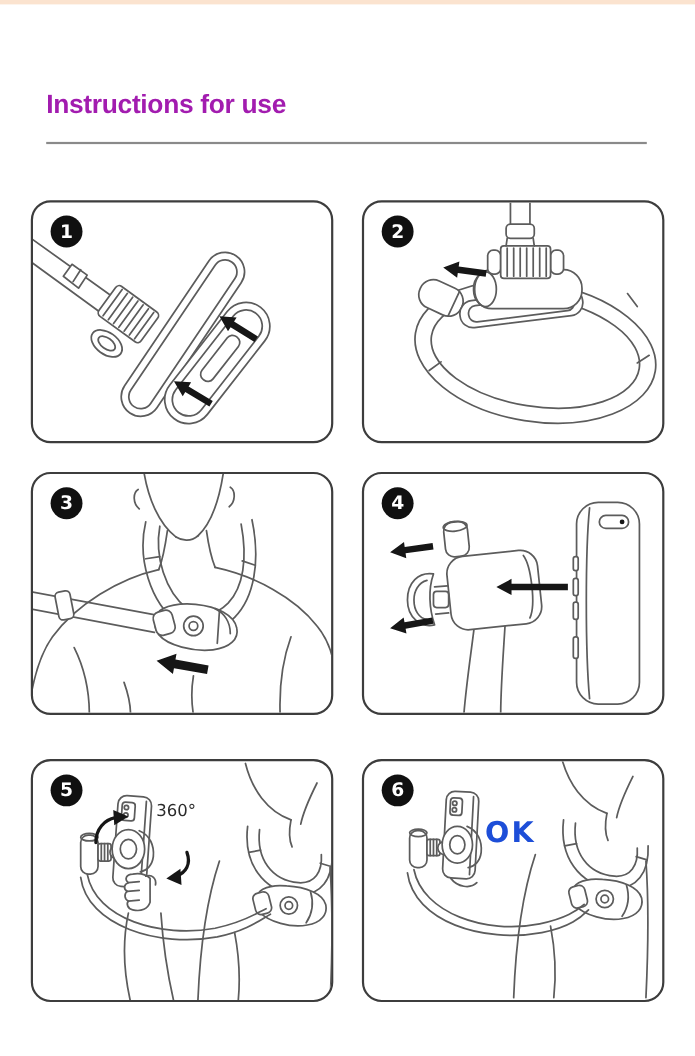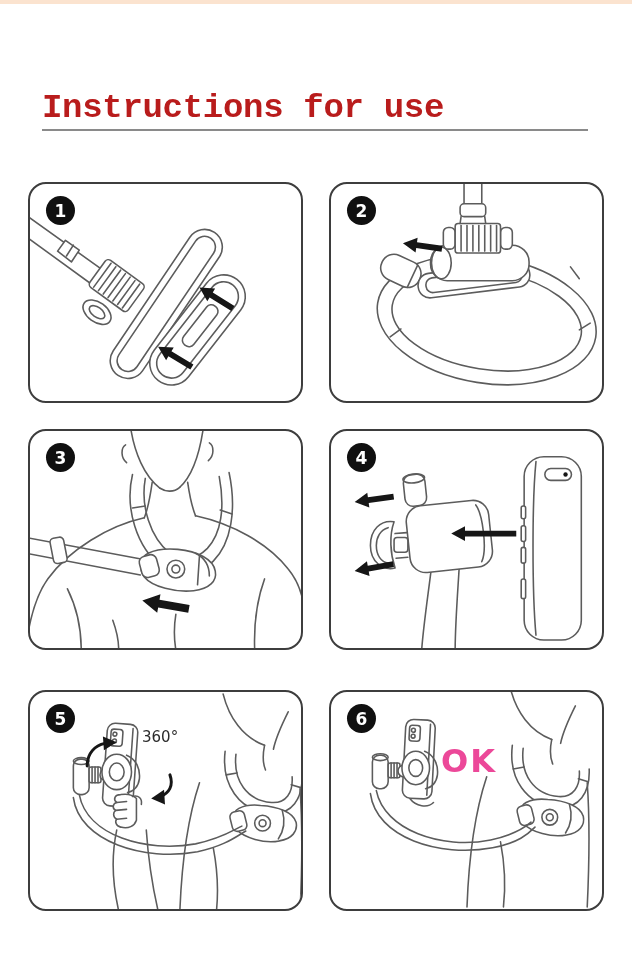--- a/index.html
+++ b/index.html
@@ -1,39 +1,39 @@
 <!DOCTYPE html>
 <html><head>
 <meta charset="utf-8">
 <style>
   html,body{margin:0;padding:0;background:#ffffff;}
   .sheet{position:relative;width:632px;height:960px;background:#ffffff;overflow:hidden;
          font-family:"Liberation Sans",sans-serif;}
   .top-strip{position:absolute;left:0;top:0;width:632px;height:4px;background:#fbe3cf;}
-  .page-title{position:absolute;left:42px;top:66px;font-size:34px;font-weight:600;color:#b91c1c;
-              letter-spacing:-0.3px;font-family:Liberation Mono, monospace;}
+  .page-title{position:absolute;left:42px;top:66px;font-size:24px;font-weight:600;color:#a21caf;
+              letter-spacing:-0.3px;font-family:Liberation Sans, sans-serif;}
   .divider{position:absolute;left:42px;top:129px;width:546px;height:2px;background:#8a8a8a;}
   .panel{position:absolute;width:275px;height:221px;border:2px solid #3d3d3d;border-radius:18px;
          background:#fff;box-sizing:border-box;overflow:hidden;}
   .p1{left:28px;top:182px;} .p2{left:329px;top:182px;}
   .p3{left:28px;top:429px;} .p4{left:329px;top:429px;}
   .p5{left:28px;top:690px;} .p6{left:329px;top:690px;}
   .panel svg.art{position:absolute;left:0;top:0;width:100%;height:100%;}
   .art path,.art rect,.art circle,.art ellipse,.art line,.art polyline{
       fill:none;stroke:#5c5c5c;stroke-width:1.6;stroke-linecap:round;stroke-linejoin:round;}
   .art .wfill{fill:#ffffff;}
   .art use{fill:#161616;stroke:none;}
   .art .fillk{fill:#161616;stroke:none;}
   .art .rot{stroke:#161616;stroke-width:3;}
   .badge{position:absolute;left:16px;top:12px;width:29px;height:29px;border-radius:50%;
          background:#101010;color:#ffffff;display:flex;align-items:center;justify-content:center;
          font-size:17px;font-weight:bold;font-family:"DejaVu Sans","Liberation Sans",sans-serif;}
   .lbl-360{position:absolute;left:112px;top:36px;font-size:15px;color:#2b2b2b;
            font-family:"DejaVu Sans","Liberation Sans",sans-serif;}
-  .lbl-ok{position:absolute;left:110px;top:50px;font-size:32px;font-weight:bold;color:#ec4899;
+  .lbl-ok{position:absolute;left:110px;top:50px;font-size:26px;font-weight:bold;color:#1d4ed8;
           letter-spacing:2px;font-family:"DejaVu Sans","Liberation Sans",sans-serif;}
 </style>
 </head>
 <body>
 
 <svg width="0" height="0" style="position:absolute" aria-hidden="true">
   <defs>
     <path id="arrL" d="M0 0 L14 -7.5 L14 -3 L40 -3 L40 3 L14 3 L14 7.5 Z"></path>
     <path id="arrLong" d="M0 0 L14 -7.5 L14 -3 L66 -3 L66 3 L14 3 L14 7.5 Z"></path>
     <path id="arrBig" d="M0 0 L17 -9.5 L17 -4 L48 -4 L48 4 L17 4 L17 9.5 Z"></path>

